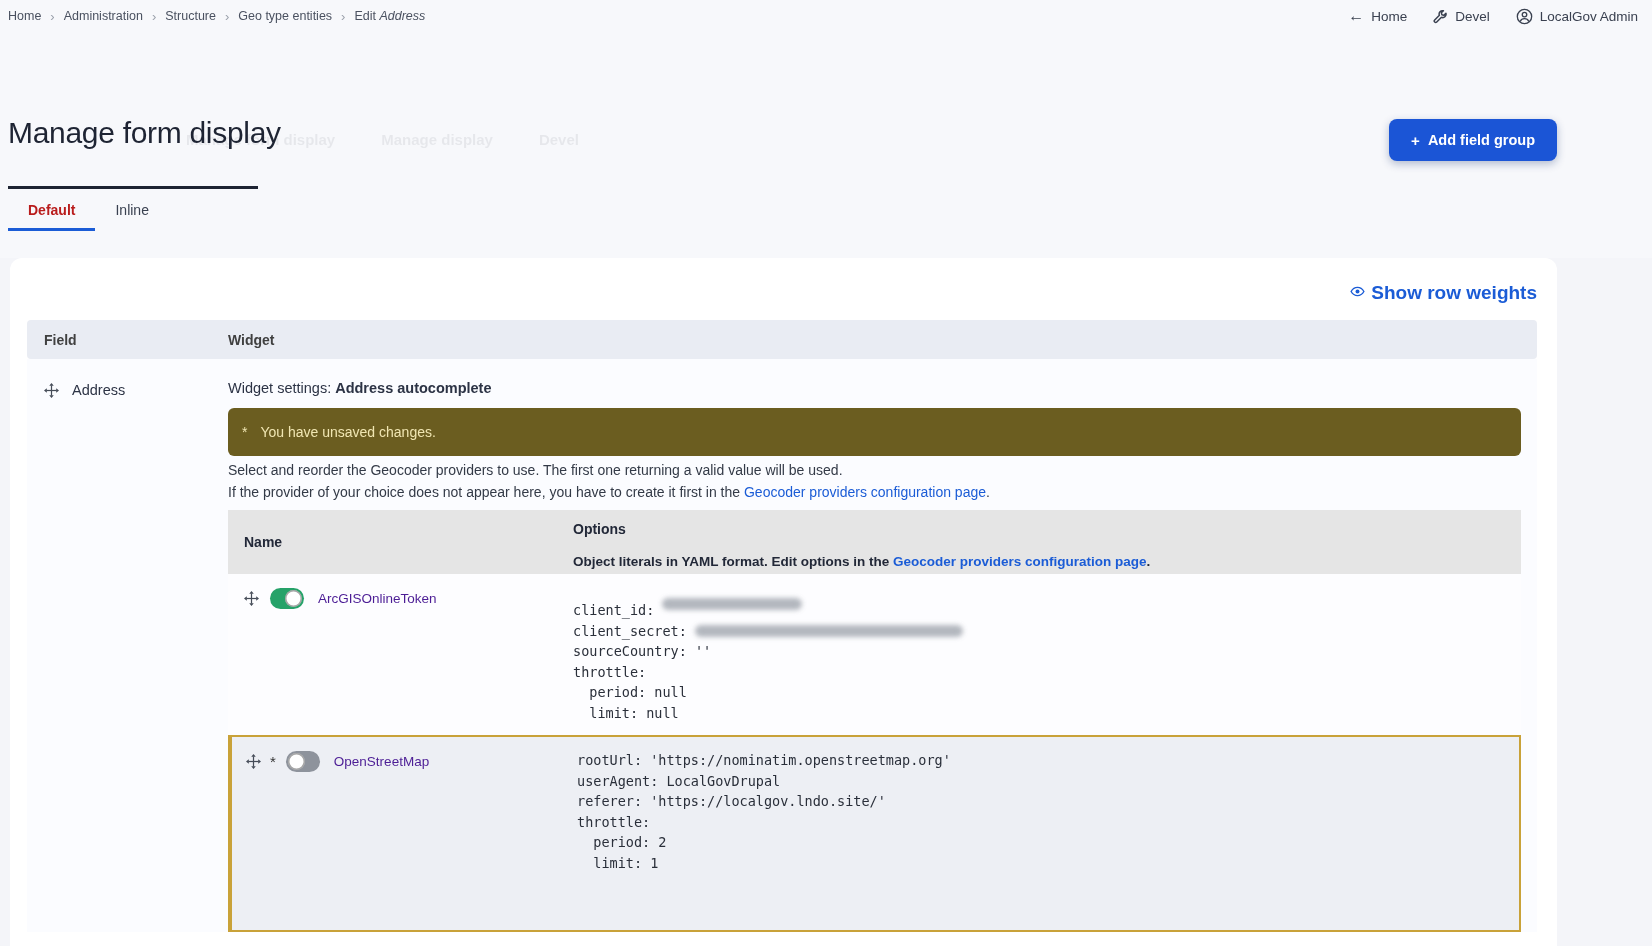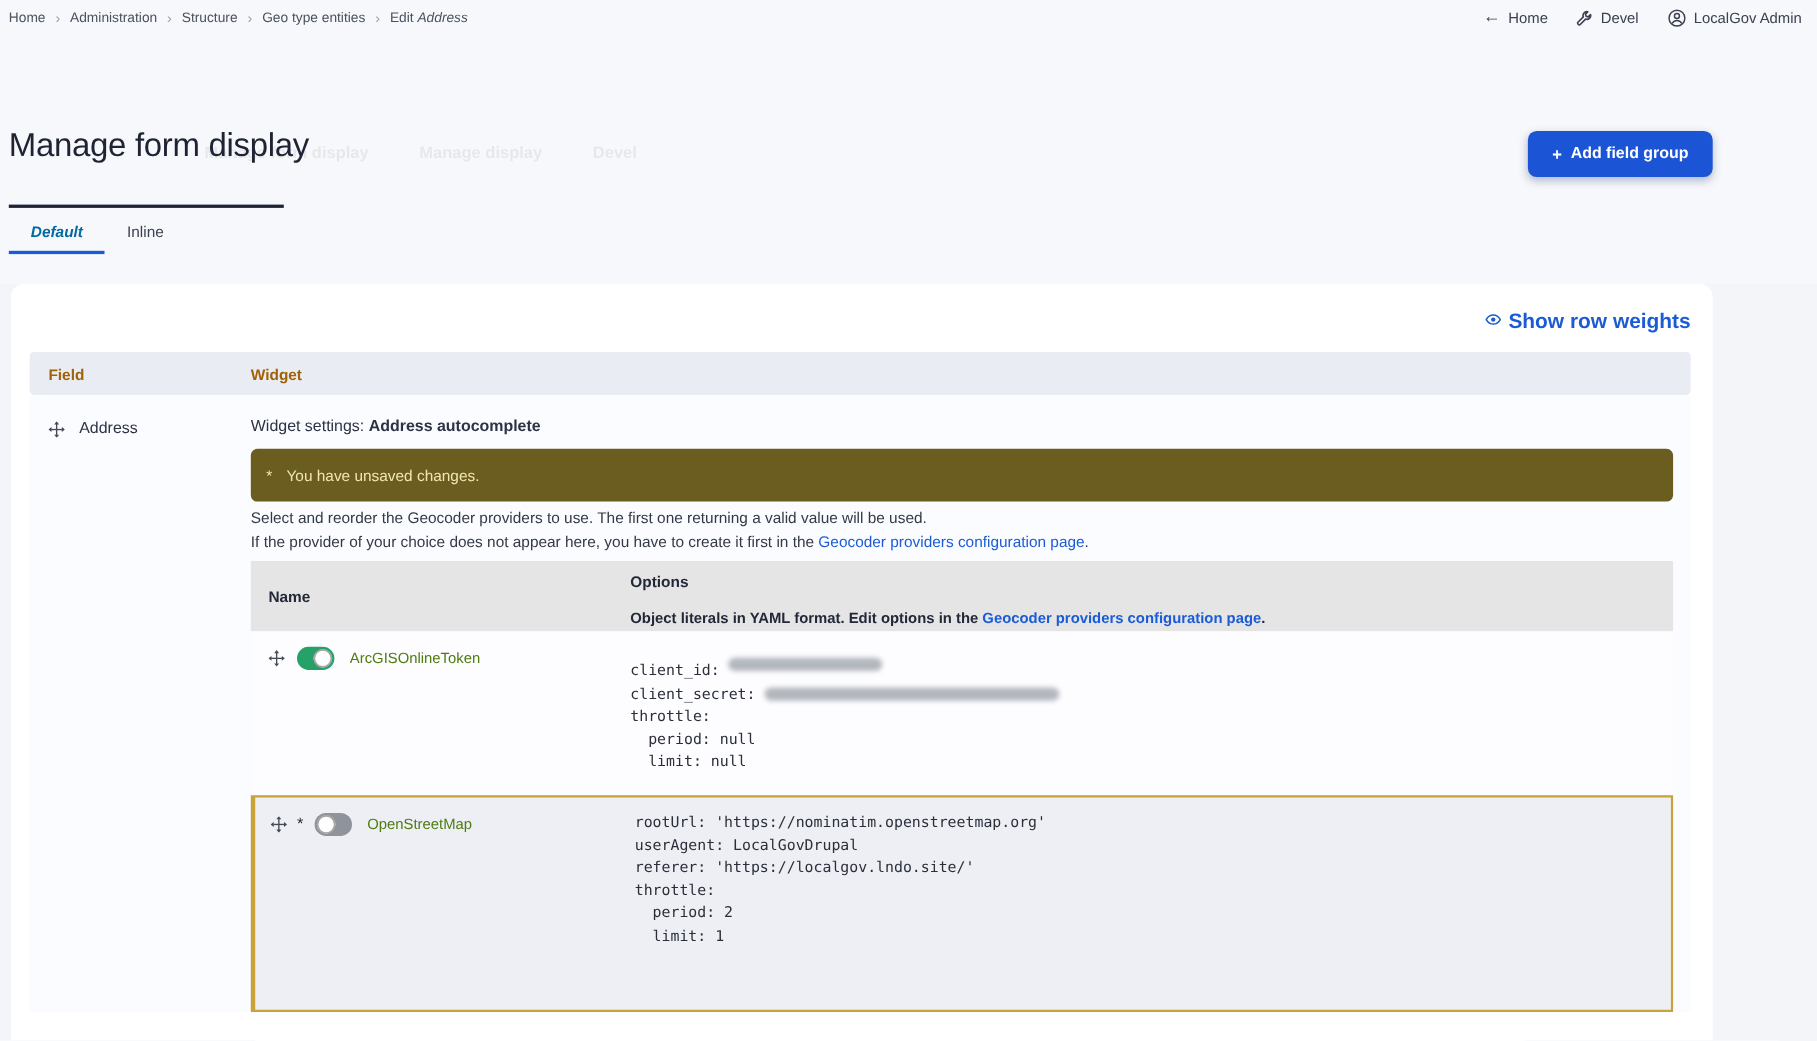--- a/index.html
+++ b/index.html
@@ -31,31 +31,31 @@
     position:absolute; right:95px; top:119px; height:42px; padding:0 22px;
     background:#1b55d6; color:#fff; border:none; border-radius:8px;
     font-family:inherit; font-weight:700; font-size:14.5px;
     display:flex; align-items:center; gap:8px; cursor:pointer;
     box-shadow:0 3px 8px rgba(16,48,110,.3);
   }
   .add-btn .plus { font-size:15px; font-weight:700; }
 
   .tabs { position:absolute; left:8px; top:194px; display:flex; height:37px; }
   .tab { padding:8px 20px 0 20px; font-size:14px; color:#3a4150; border-bottom:3px solid transparent; cursor:pointer; }
-  .tab.active { color:#0369a1; font-weight:700; border-bottom-color:#1b5cd6;font-style:italic; }
+  .tab.active { color:#b91c1c; font-weight:700; border-bottom-color:#1b5cd6; }
 
   
   .card {
     position:absolute; left:10px; top:258px; width:1547px; height:688px;
     background:#ffffff; border-radius:12px 12px 0 0; padding:0 20px 0 17px; overflow:hidden;
   }
   .row-weights { margin-top:24px; display:flex; justify-content:flex-end; }
   .row-weights a { display:flex; align-items:center; gap:6px; color:#1b5cd6; font-size:19px; font-weight:700; }
 
-  .main-header { margin-top:16px; height:39px; background:#e9ecf3; border-radius:4px; display:flex; align-items:center; font-size:14px; font-weight:700; color:#a16207; }
+  .main-header { margin-top:16px; height:39px; background:#e9ecf3; border-radius:4px; display:flex; align-items:center; font-size:14px; font-weight:700; color:#404040; }
   .main-header .col-field { width:201px; padding-left:17px; }
 
   .body-row { display:flex; background:#fbfcff; min-height:548px; align-items:flex-start; }
   .field-cell { width:201px; padding:23px 0 0 17px; display:flex; align-items:center; gap:13px; }
   .field-label { font-size:14.5px; color:#2c3345; }
   .widget-cell { flex:1; padding:21px 16px 0 0; }
 
   .widget-settings { font-size:14.5px; color:#2c3345; }
   .widget-settings .pre { white-space:pre; }
   .widget-settings b { font-weight:700; }
@@ -86,21 +86,21 @@
   .provider-row.changed .p-name { padding-left:14px; }
 
   .drag-handle { width:15px; height:15px; color:#444b57; cursor:move; flex:none; }
   .changed-marker { margin-left:9px; font-size:15px; color:#333; }
   .toggle { width:34px; height:21px; border-radius:11px; position:relative; flex:none; cursor:pointer; }
   .toggle.on { background:#26a269; margin-left:11px; }
   .toggle.off { background:#8e939c; margin-left:10px; }
   .toggle .knob { position:absolute; top:2px; width:17px; height:17px; border-radius:50%; background:#fff; box-shadow:inset 0 0 0 1.5px rgba(0,0,0,.35); }
   .toggle.on .knob { right:2px; }
   .toggle.off .knob { left:2px; }
-  .provider-label { margin-left:14px; font-size:13.5px; color:#4d7c0f; }
+  .provider-label { margin-left:14px; font-size:13.5px; color:#4c1d95; }
 
   .code-block { font-family:"DejaVu Sans Mono", monospace; font-size:13.5px; line-height:20.5px; color:#2a2f3a; }
   .code-line { white-space:pre; display:flex; align-items:center; }
   .blob { display:inline-block; height:12px; border-radius:6px; background:#a6abb3; filter:blur(2.5px); opacity:.85; }
 </style>
 </head>
 <body>
 
 <div class="top">
 
@@ -233,20 +233,21 @@
             </span>
             <span class="toggle on">
                 <span class="knob"></span>
               </span>
             <span class="provider-label">ArcGISOnlineToken</span>
           </div>
           <div class="p-options">
             <div class="code-block">
               <div class="code-line"><span style="white-space:pre;margin-top:13px;">client_id: </span><span class="blob" style="width:140px;"></span></div>
               <div class="code-line"><span style="white-space:pre;">client_secret: </span><span class="blob" style="width:268px;"></span></div>
+              <div class="code-line">sourceCountry: ''</div>
               <div class="code-line">throttle:</div>
               <div class="code-line">  period: null</div>
               <div class="code-line">  limit: null</div>
             </div>
           </div>
         </div>
 
         <div class="provider-row changed">
           <div class="p-name">
             <span class="drag-handle">

